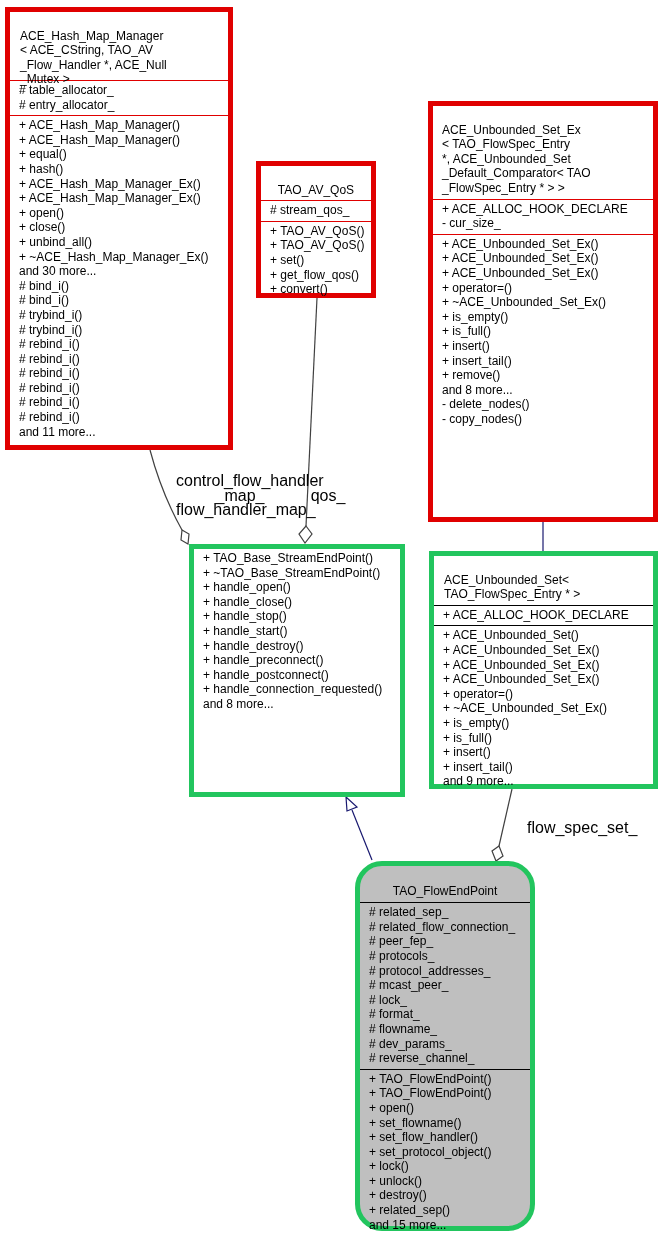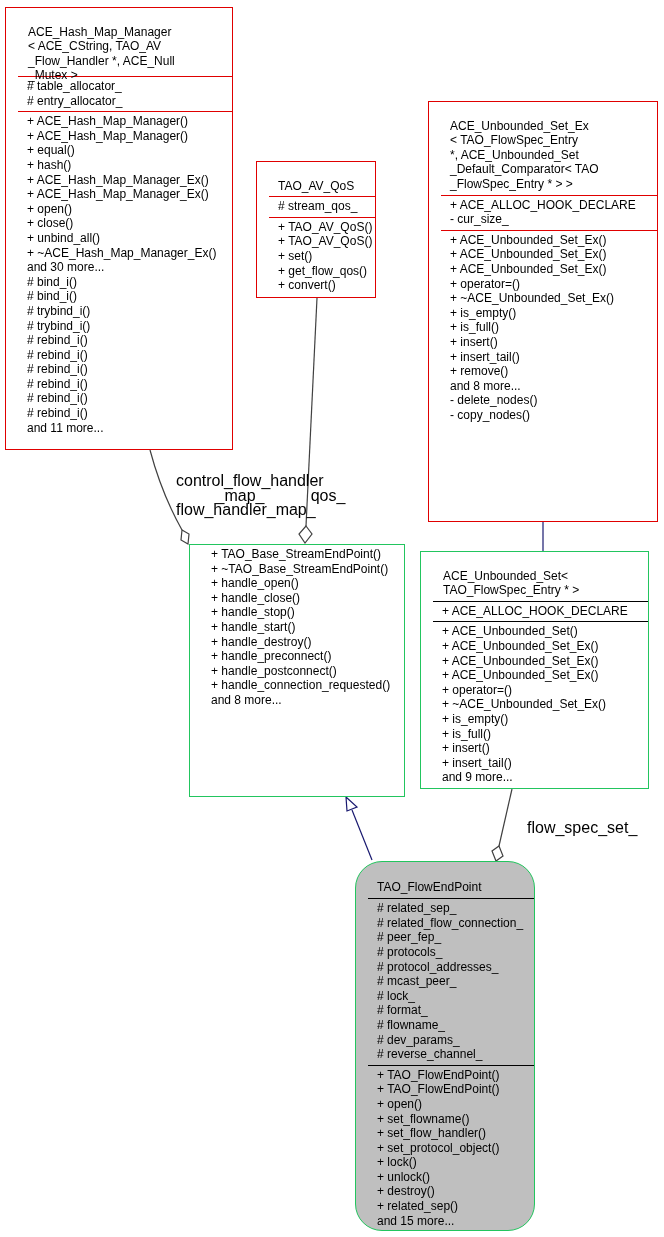--- a/index.html
+++ b/index.html
@@ -1,25 +1,25 @@
 <!DOCTYPE html>
 <html><head>
 <meta charset="utf-8">
 <style>
   html, body { margin:0; padding:0; background:#ffffff; }
   body { width:664px; height:1237px; position:relative; overflow:hidden;
          font-family:"Liberation Sans", "DejaVu Sans", sans-serif; font-size:12px; color:#000; }
   svg.edges { position:absolute; left:0; top:0; width:664px; height:1237px; }
-  .node { position:absolute; box-sizing:border-box; border:1px solid #22c55e; background:#fff;padding-left:12px; }
+  .node { position:absolute; box-sizing:border-box; border:5px solid #22c55e; background:#fff; }
   .node.red { border-color:#e00000; }
   .node.gray { background:#bfbfbf;border-radius:27px; }
   .sec { box-sizing:border-box; padding:2px 9px 3px 9px; line-height:14.6px; }
   .sec + .sec { border-top:1px solid #000; }
   .node.red .sec + .sec { border-top-color:#e00000; }
-  .title { white-space:pre-line; }
+  .title { text-align:center; white-space:pre-line; }
   .title.left { text-align:left; }
   .line { white-space:nowrap; }
   .elabel { position:absolute; font-size:16px; line-height:14.6px; text-align:center; white-space:pre-line; }
 </style>
 </head>
 <body>
 
 <svg class="edges" viewBox="0 0 664 1237">
 
   <path d="M150,450 C158,480 168,505 182,530" fill="none" stroke="#404040" stroke-width="1.2"></path>
@@ -135,21 +135,21 @@
       <div class="line">+ handle_stop()</div>
       <div class="line">+ handle_start()</div>
       <div class="line">+ handle_destroy()</div>
       <div class="line">+ handle_preconnect()</div>
       <div class="line">+ handle_postconnect()</div>
       <div class="line">+ handle_connection_requested()</div>
       <div class="line">and 8 more...</div>
     </div>
 </div>
 
-<div class="node" style="left:420px; top:551px; width:229px; height:238px;">
+<div class="node" style="left:429px; top:551px; width:229px; height:238px;">
   <div class="sec title" style="text-align:left; padding-left:10px;">
     <span>ACE_Unbounded_Set&lt;
  TAO_FlowSpec_Entry * &gt;</span>
   </div>
   <div class="sec">
       <div class="line">+ ACE_ALLOC_HOOK_DECLARE</div>
     </div>
   <div class="sec">
       <div class="line">+ ACE_Unbounded_Set()</div>
       <div class="line">+ ACE_Unbounded_Set_Ex()</div>

